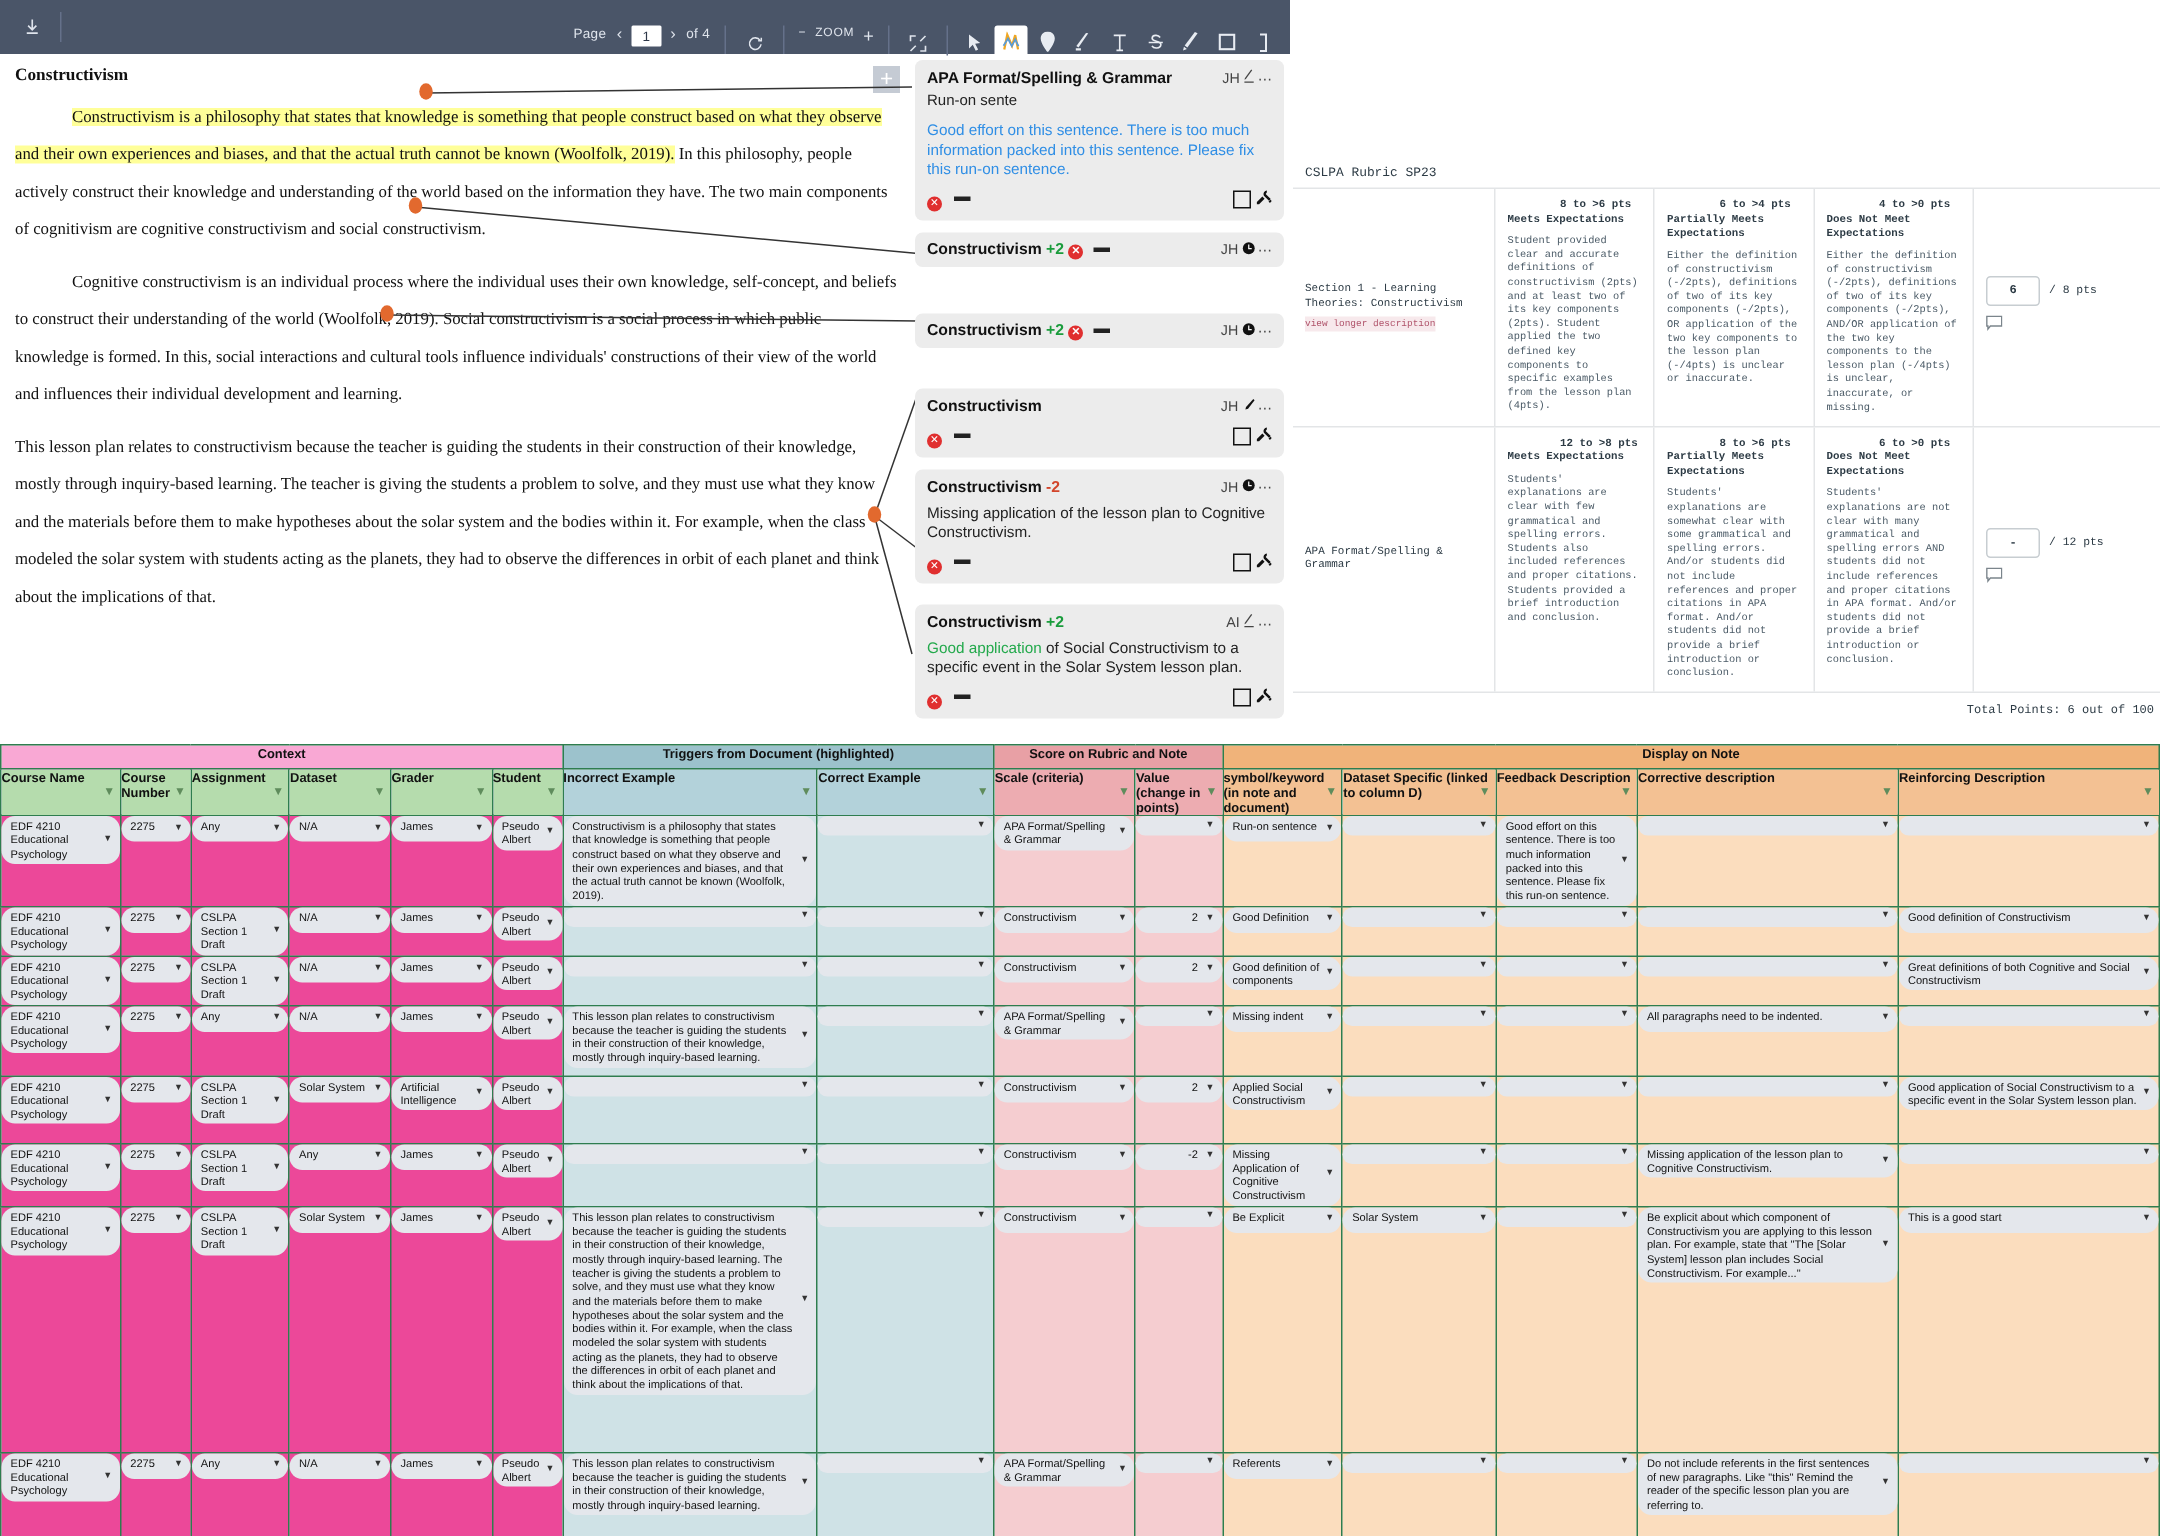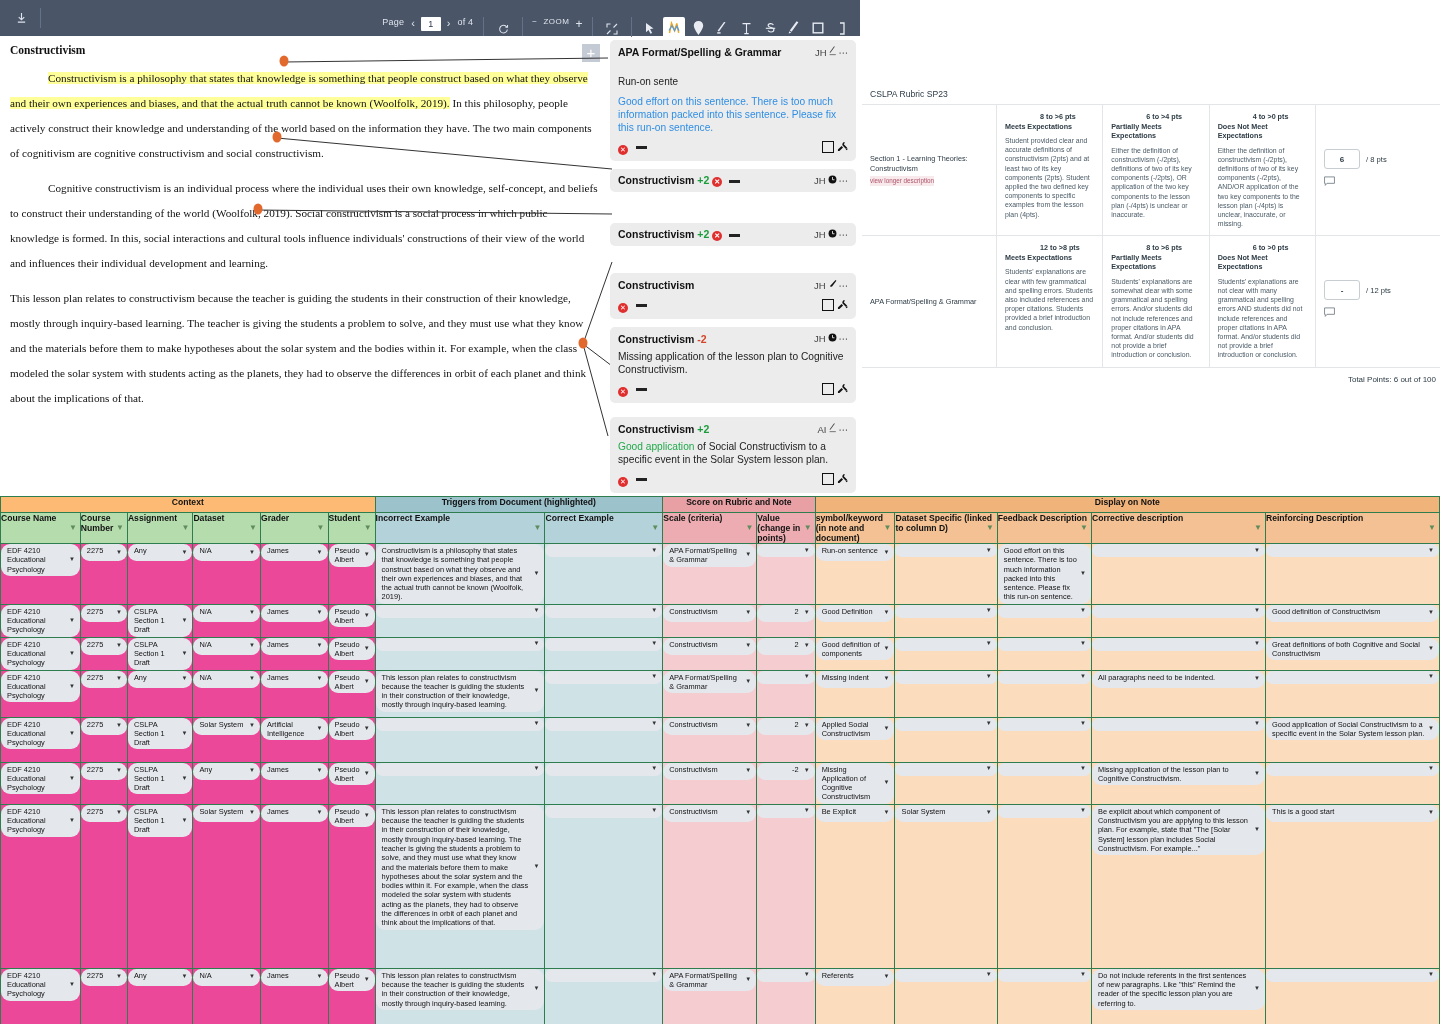--- a/index.html
+++ b/index.html
@@ -32,33 +32,33 @@
   .lines{position:absolute;left:0;top:36px;width:860px;height:455px;pointer-events:none;}
 
   
   .cards{position:absolute;left:610px;top:40px;width:246px;}
   .card{background:#ececec;border-radius:5px;padding:6px 8px 5px 8px;margin-bottom:8px;position:relative;}
   .card-top{display:flex;align-items:flex-start;justify-content:space-between;}
   .card-title{font-size:10.5px;font-weight:bold;color:#111;font-family:"Liberation Sans",sans-serif;line-height:13px;}
   .pts-pos{color:#1a9c3c;font-weight:bold;}
   .pts-neg{color:#d2452b;font-weight:bold;}
   .card-meta{font-size:9.5px;color:#444;white-space:nowrap;display:flex;align-items:center;gap:2px;}
-  .card-sub{font-size:10px;color:#222;margin-top:16px;line-height:13px;}
+  .card-sub{font-size:10px;color:#222;margin-top:2px;line-height:13px;}
   .card-body{font-size:10.2px;color:#2f8ee5;margin-top:7px;line-height:13px;}
   .card-body2{font-size:10.2px;color:#222;margin-top:4px;line-height:13px;}
   .grn{color:#23a94c;}
   .card-foot{display:flex;align-items:center;justify-content:space-between;margin-top:4px;}
   .xbadge{width:10px;height:10px;border-radius:50%;background:#e02f2f;color:#fff;font-size:7px;line-height:10px;text-align:center;display:inline-block;cursor:pointer;}
   .dash{display:inline-block;width:11px;height:3px;background:#222;margin-left:4px;vertical-align:middle;}
   .foot-right{display:flex;align-items:center;gap:3px;}
   .sqbox{width:10px;height:10px;border:1.4px solid #111;display:inline-block;cursor:pointer;}
   .inline-card{display:flex;align-items:center;justify-content:space-between;padding:5px 8px;}
 
   
-  .rubric{position:absolute;left:862px;top:84px;width:578px;font-family:Liberation Sans, sans-serif;color:#2d3b45;}
+  .rubric{position:absolute;left:862px;top:105px;width:578px;font-family:Liberation Mono, monospace;color:#2d3b45;}
   .rub-title{font-size:8.6px;padding:5px 8px;border-bottom:1px solid #e3e5e7;font-weight:normal;color:#2d3b45;}
   .rub-head{display:flex;border-bottom:1px solid #e3e5e7;background:#fff;}
   .rub-head div{font-size:8.4px;padding:5px 8px;font-weight:normal;}
   .c-criteria{width:118px;flex:none;}
   .c-ratings{flex:1;border-left:1px solid #e3e5e7;}
   .c-pts{width:108px;flex:none;border-left:1px solid #e3e5e7;}
   .rub-row{display:flex;border-bottom:1px solid #e3e5e7;}
   .rub-crit{width:118px;flex:none;padding:8px;font-size:7.3px;line-height:9.5px;display:flex;flex-direction:column;justify-content:center;}
   .viewlonger{color:#b0546b;background:#f7e9ec;font-size:6.3px;margin-top:3px;display:inline-block;width:fit-content;cursor:pointer;}
   .rub-ratings{flex:1;display:flex;border-left:1px solid #e3e5e7;}
@@ -72,21 +72,21 @@
   .ptsbox{width:34px;height:18px;border:1px solid #c7cdd1;border-radius:3px;font-size:8px;display:flex;align-items:center;justify-content:center;font-weight:bold;background:#fff;cursor:text;}
   .ptsmax{font-size:7.6px;}
   .comment-ico{margin-top:4px;cursor:pointer;}
   .rub-total{text-align:right;font-size:8px;padding:7px 4px 0 0;}
 
   
   .sheet{position:absolute;left:0;top:496px;width:1440px;height:528px;overflow:hidden;font-family:"Liberation Sans",sans-serif;}
   table.ss{border-collapse:collapse;width:1440px;table-layout:fixed;}
   table.ss td,table.ss th{border:1px solid #2e7d4f;padding:0;vertical-align:top;}
   .grp{font-size:8.6px;font-weight:bold;text-align:center;height:15px;color:#111;}
-  .g-context{background:#fdba74;}
+  .g-context{background:#f9a8d4;}
   .g-trig{background:#9cc2cc;text-align:center;}
   .g-score{background:#e8a0a5;}
   .g-disp{background:#f0b37a;}
   .hdr{height:30px;font-size:8.6px;font-weight:bold;color:#111;padding:2px 3px 2px 4px;position:relative;line-height:10px;}
   .h-context{background:#b5dcad;}
   .h-trig{background:#b3d2da;}
   .h-score{background:#edacb1;}
   .h-disp{background:#f3c193;}
   .filt{position:absolute;right:3px;top:50%;transform:translateY(-50%);color:#5f8c5c;font-size:8px;}
   .r-context{background:#ec4899;}

